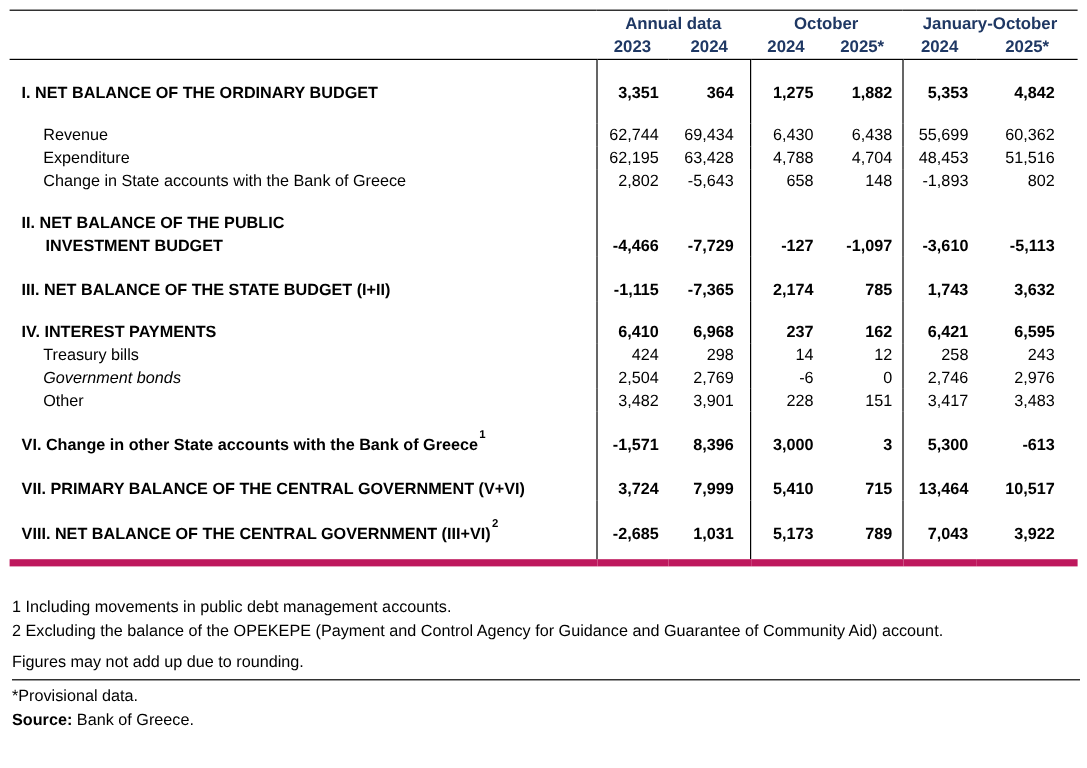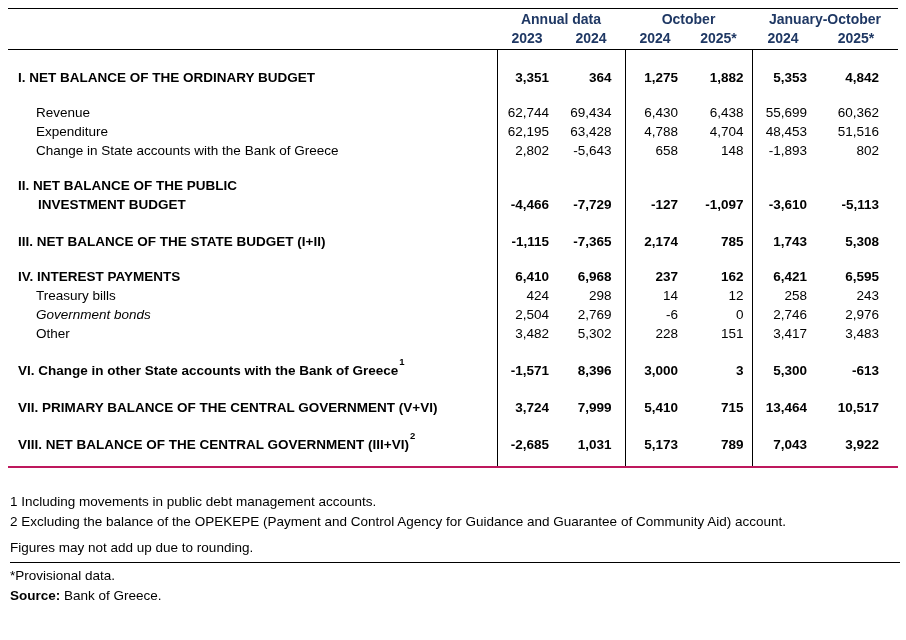--- a/index.html
+++ b/index.html
@@ -27,21 +27,21 @@
   td.label .label2 { padding-left:20px; }
   .bold { font-weight:bold; }
   td.num { text-align:right; white-space:nowrap; }
   td.gs { border-left:1.5px solid #000; }
   td.c0 { padding-right:8px; }
   td.c1 { padding-right:13px; }
   td.c2 { padding-right:7px; }
   td.c3 { padding-right:8px; }
   td.c4 { padding-right:7px; }
   td.c5 { padding-right:19px; }
-  tbody tr:last-child td { border-bottom:2px solid #be185d; }
+  tbody tr:last-child td { border-bottom:6px solid #be185d; }
 
   sup.fnref {
     font-size:9.5px; line-height:0; position:relative; top:-5px; margin-left:1px;
   }
 
   .footnotes { margin:24px 0 0 2px; font-size:13.5px; line-height:20px; width:890px; }
   .footnotes .rounding { margin-top:6px; }
   .footnotes .sep { border-top:1.5px solid #000; margin:4px 0 3px 0; }
 </style>
 </head>
@@ -122,21 +122,21 @@
           <td class="num c4 gs bold" style="padding-top: 16px; padding-bottom: 0px;">-3,610</td>
           <td class="num c5 bold" style="padding-top: 16px; padding-bottom: 0px;">-5,113</td>
         </tr>
         <tr>
           <td class="label bold" style="padding-top: 18px; padding-bottom: 0px;"><span>III. NET BALANCE OF THE STATE BUDGET (I+II)</span></td>
           <td class="num c0 gs bold" style="padding-top: 18px; padding-bottom: 0px;">-1,115</td>
           <td class="num c1 bold" style="padding-top: 18px; padding-bottom: 0px;">-7,365</td>
           <td class="num c2 gs bold" style="padding-top: 18px; padding-bottom: 0px;">2,174</td>
           <td class="num c3 bold" style="padding-top: 18px; padding-bottom: 0px;">785</td>
           <td class="num c4 gs bold" style="padding-top: 18px; padding-bottom: 0px;">1,743</td>
-          <td class="num c5 bold" style="padding-top: 18px; padding-bottom: 0px;">5,308</td>
+          <td class="num c5 bold" style="padding-top: 18px; padding-bottom: 0px;">3,632</td>
         </tr>
         <tr>
           <td class="label bold" style="padding-top: 16px; padding-bottom: 0px;"><span>IV. INTEREST PAYMENTS</span></td>
           <td class="num c0 gs bold" style="padding-top: 16px; padding-bottom: 0px;">6,410</td>
           <td class="num c1 bold" style="padding-top: 16px; padding-bottom: 0px;">6,968</td>
           <td class="num c2 gs bold" style="padding-top: 16px; padding-bottom: 0px;">237</td>
           <td class="num c3 bold" style="padding-top: 16px; padding-bottom: 0px;">162</td>
           <td class="num c4 gs bold" style="padding-top: 16px; padding-bottom: 0px;">6,421</td>
           <td class="num c5 bold" style="padding-top: 16px; padding-bottom: 0px;">6,595</td>
         </tr>
@@ -154,21 +154,21 @@
           <td class="num c0 gs" style="padding-top: 0px; padding-bottom: 0px;">2,504</td>
           <td class="num c1" style="padding-top: 0px; padding-bottom: 0px;">2,769</td>
           <td class="num c2 gs" style="padding-top: 0px; padding-bottom: 0px;">-6</td>
           <td class="num c3" style="padding-top: 0px; padding-bottom: 0px;">0</td>
           <td class="num c4 gs" style="padding-top: 0px; padding-bottom: 0px;">2,746</td>
           <td class="num c5" style="padding-top: 0px; padding-bottom: 0px;">2,976</td>
         </tr>
         <tr>
           <td class="label indent" style="padding-top: 0px; padding-bottom: 0px;"><span>Other</span></td>
           <td class="num c0 gs" style="padding-top: 0px; padding-bottom: 0px;">3,482</td>
-          <td class="num c1" style="padding-top: 0px; padding-bottom: 0px;">5,302</td>
+          <td class="num c1" style="padding-top: 0px; padding-bottom: 0px;">3,901</td>
           <td class="num c2 gs" style="padding-top: 0px; padding-bottom: 0px;">228</td>
           <td class="num c3" style="padding-top: 0px; padding-bottom: 0px;">151</td>
           <td class="num c4 gs" style="padding-top: 0px; padding-bottom: 0px;">3,417</td>
           <td class="num c5" style="padding-top: 0px; padding-bottom: 0px;">3,483</td>
         </tr>
         <tr>
           <td class="label bold" style="padding-top: 18px; padding-bottom: 0px;"><span>VI. Change in other State accounts with the Bank of Greece</span><sup class="fnref">1</sup></td>
           <td class="num c0 gs bold" style="padding-top: 18px; padding-bottom: 0px;">-1,571</td>
           <td class="num c1 bold" style="padding-top: 18px; padding-bottom: 0px;">8,396</td>
           <td class="num c2 gs bold" style="padding-top: 18px; padding-bottom: 0px;">3,000</td>

